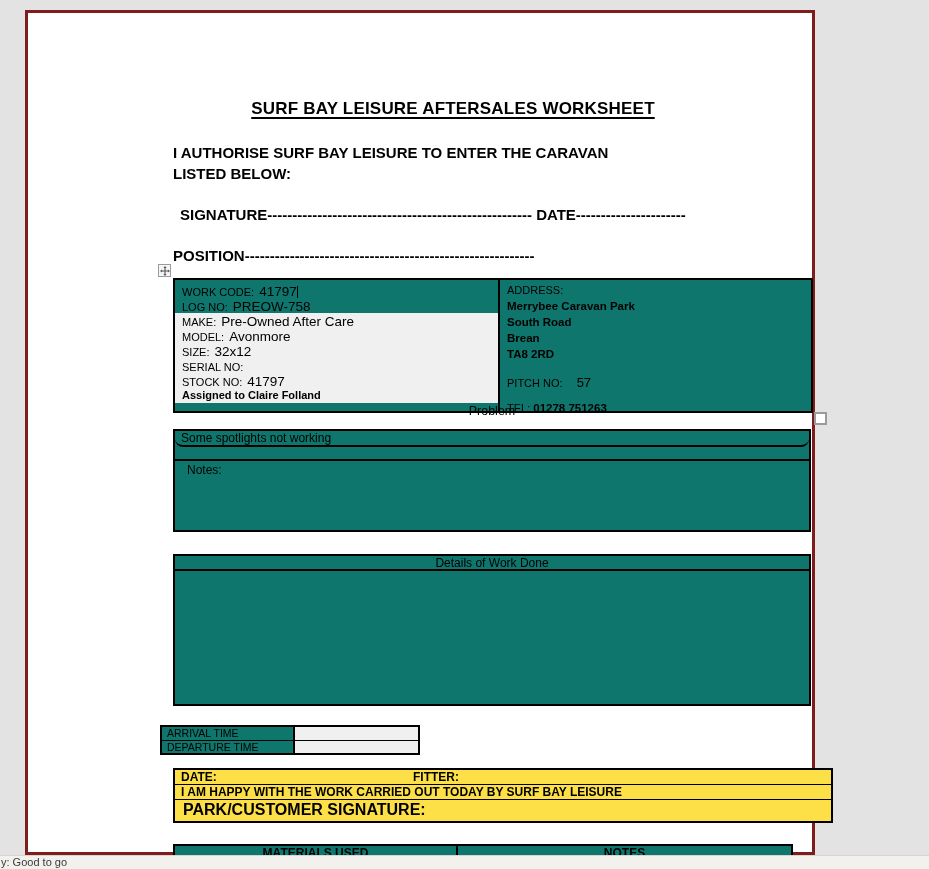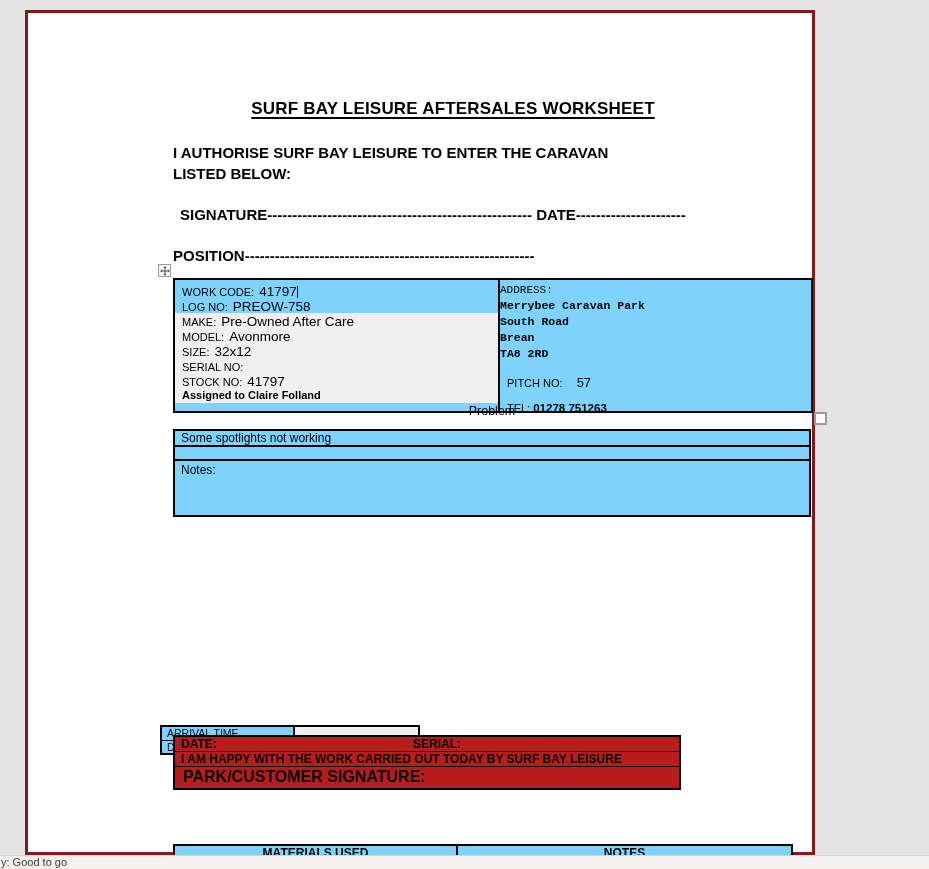--- a/index.html
+++ b/index.html
@@ -20,62 +20,62 @@
           font-size:15px; font-weight:bold; line-height:21px; }
   .sigline { left:152px; top:193px; font-size:15px; font-weight:bold; white-space:pre; }
   .posline { left:145px; top:234px; font-size:15px; font-weight:bold; white-space:pre; }
 
   
   .move-handle { left:130px; top:251px; width:13px; height:13px; border:1px solid #9b9b9b;
                  background:#f5f5f5; display:flex; align-items:center; justify-content:center; }
   .resize-handle { left:786px; top:399px; width:13px; height:13px; border:2px solid #9b9b9b; background:#fff; }
 
   
-  .tbl { border:2px solid #000; background:#7dd3fc; }
+  .tbl { border:2px solid #000; background:#0f766e; }
 
   
   .t1 { left:145px; top:265px; width:640px; height:135px; display:flex; }
   .t1-left { width:325px; border-right:2px solid #000; padding-top:3px; }
   .t1-right { flex:1; padding-top:3px; }
   .vline { height:15px; line-height:15px; padding-left:7px; white-space:nowrap; }
   .vline .lab { font-size:11px; }
   .vline .val { font-size:13.5px; margin-left:5px; }
   .shaded { background:#f0f0f0; }
   .assigned { font-size:11px; font-weight:bold; }
   .caret { display:inline-block; width:1px; height:12px; background:#000; vertical-align:-2px; }
-  .aline { line-height:16px; font-size:11.5px; font-weight:bold; white-space:nowrap;font-family:Liberation Mono, monospace; }
+  .aline { line-height:16px; padding-left:7px; font-size:11.5px; font-weight:bold; white-space:nowrap; }
   .alabel { font-size:11px; font-weight:normal; height:15px; line-height:15px; }
   .pline { height:15px; line-height:15px; }
   .pline .lab { font-size:11px; font-weight:normal; }
   .pline .val { font-size:13px; font-weight:normal; margin-left:14px; }
   .tline .lab { font-size:11px; font-weight:normal; }
   .tline .val { font-size:11.5px; font-weight:bold; margin-left:3px; }
   .blank12 { height:12px; } .blank10 { height:10px; }
 
   
   .problem-label { left:145px; top:391px; width:638px; text-align:center; font-size:12.5px; }
   .t2 { left:145px; top:416px; width:638px; }
-  .t2 .row1 { height:16px; border-bottom:2px solid #000; font-size:12px; line-height:15px; padding-left:6px; }
+  .t2 .row1 { height:16px; border-bottom:2px solid #000; font-size:12px; line-height:15px; padding-left:6px;border-radius:8px; }
   .t2 .row2 { height:14px; border-bottom:2px solid #000; }
-  .t2 .row3 { height:54px; font-size:12px; padding:2px 6px; }
+  .t2 .row3 { height:69px; font-size:12px; padding:2px 12px; }
 
   
   .t3 { left:145px; top:541px; width:638px; }
   .t3 .hdr { height:15px; border-bottom:2px solid #000; text-align:center; font-size:12px; line-height:14px; }
   .t3 .body { height:133px; }
 
   
   .t4 { left:132px; top:712px; width:260px; }
   .t4 .row { display:flex; height:13px; }
   .t4 .row + .row { border-top:1px solid #000; }
   .t4 .lab { width:133px; border-right:2px solid #000; font-size:10.5px; line-height:12px; padding-left:5px; }
   .t4 .val { flex:1; background:#f0f0f0; }
 
   
-  .t5 { left:145px; top:722px; width:508px; background:#b91c1c; }
+  .t5 { left:145px; top:755px; width:660px; background:#fde047; }
   .t5 .r1 { position:relative; height:15px; border-bottom:1px solid #000;
             font-size:12px; font-weight:bold; line-height:14px; padding-left:6px; }
   .t5 .fitter { position:absolute; left:238px; top:0; }
   .t5 .r2 { height:15px; border-bottom:1px solid #000; font-size:12px; font-weight:bold; line-height:14px; padding-left:6px; }
   .t5 .r3 { height:21px; font-size:16px; font-weight:bold; line-height:20px; padding-left:8px; }
 
   
   .t6 { left:145px; top:831px; width:620px; height:22px; overflow:hidden; }
   .t6 .hdr { display:flex; height:15px; border-bottom:2px solid #000; }
   .t6 .c1 { width:283px; border-right:2px solid #000; text-align:center;
@@ -158,36 +158,40 @@
 
     <div class="abs problem-label">Problem</div>
     <div class="abs resize-handle"></div>
 
     <div class="abs tbl t2">
       <div class="row1">Some spotlights not working</div>
       <div class="row2"></div>
       <div class="row3">Notes:</div>
     </div>
 
+    <div class="abs tbl t3">
+      <div class="hdr">Details of Work Done</div>
+      <div class="body"></div>
+    </div>
 
     <div class="abs tbl t4">
       <div class="row">
         <div class="lab">ARRIVAL TIME</div>
         <div class="val"></div>
       </div>
       <div class="row">
         <div class="lab">DEPARTURE TIME</div>
         <div class="val"></div>
       </div>
     </div>
 
     <div class="abs tbl t5">
       <div class="r1">
         <span>DATE:</span>
-        <span class="fitter">SERIAL:</span>
+        <span class="fitter">FITTER:</span>
       </div>
       <div class="r2">I AM HAPPY WITH THE WORK CARRIED OUT TODAY BY SURF BAY LEISURE</div>
       <div class="r3">PARK/CUSTOMER SIGNATURE:</div>
     </div>
 
     <div class="abs tbl t6">
       <div class="hdr">
         <div class="c1">MATERIALS USED</div>
         <div class="c2">NOTES</div>
       </div>

